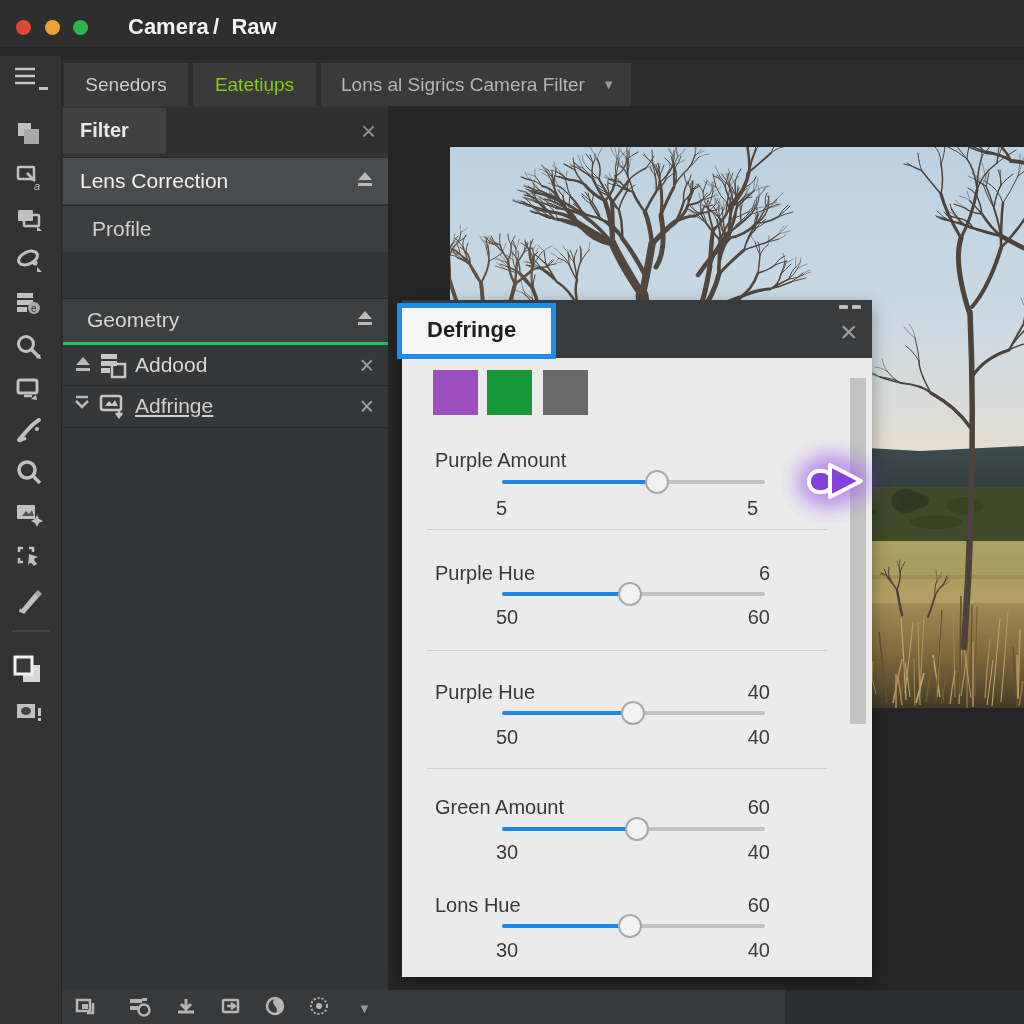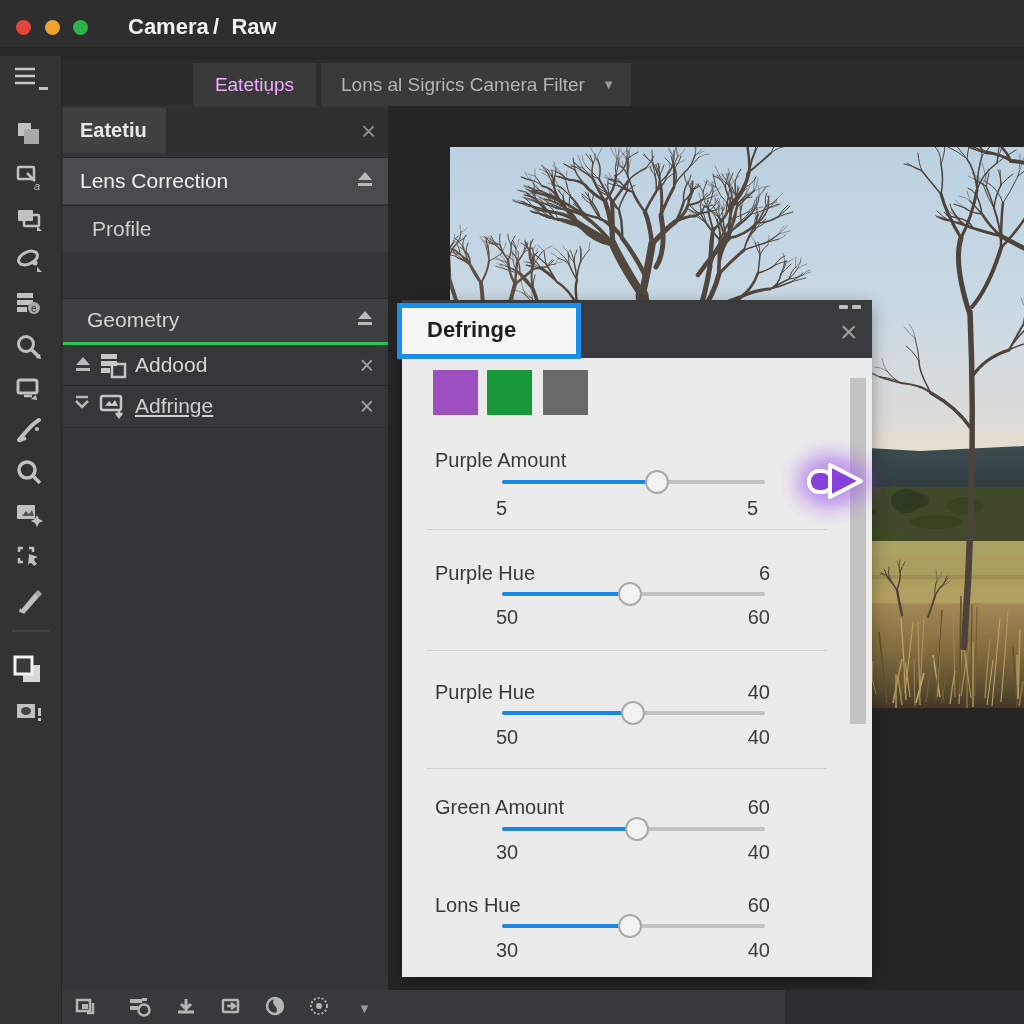--- a/index.html
+++ b/index.html
@@ -23,21 +23,22 @@
 
   <div class="abs" style="left:0;top:0;width:1024px;height:47px;background:#2e2e2e;"></div>
   <div class="abs" style="left:16px;top:20px;width:15px;height:15px;border-radius:50%;background:#e2463a;"></div>
   <div class="abs" style="left:45px;top:20px;width:15px;height:15px;border-radius:50%;background:#eda32e;"></div>
   <div class="abs" style="left:73px;top:20px;width:15px;height:15px;border-radius:50%;background:#2fb14c;"></div>
   <div class="abs" style="left:128px;top:14px;font-size:22px;font-weight:700;color:#f2f2f2;">Camera /&nbsp; Raw</div>
 
   <div class="abs" style="left:0;top:47px;width:1024px;height:13px;background:#272727;"></div>
 
   <div class="abs" style="left:62px;top:60px;width:962px;height:46px;background:#2c2c2c;"></div>
-  <div class="abs" style="left:193px;top:63px;width:123px;height:43px;background:#3a3a3b;color:#f0abfc;font-size:19px;line-height:43px;text-align:center;">Eatetiụps</div>
+  <div class="abs" style="left:64px;top:63px;width:124px;height:43px;background:#3a3a3b;color:#cccccc;font-size:19px;line-height:43px;text-align:center;">Senedors</div>
+  <div class="abs" style="left:193px;top:63px;width:123px;height:43px;background:#3a3a3b;color:#84cc16;font-size:19px;line-height:43px;text-align:center;">Eatetiụps</div>
   <div class="abs" style="left:321px;top:63px;width:310px;height:43px;background:#3a3a3b;color:#b4b4b4;font-size:19px;line-height:43px;">
     <span style="padding-left:20px;">Lons al Sigrics Camera Filter</span>
     <span style="position:absolute;right:16px;top:0;color:#9a9a9a;font-size:13px;">▼</span>
   </div>
 
   <div class="abs" style="left:0;top:56px;width:62px;height:968px;background:#333333;border-right:1px solid #252525;"></div>
   <div class="abs" style="left:13px;top:66px;width:36px;height:26px;"><svg width="36" height="26" viewBox="0 0 36 26">
         <g stroke="#c8c8c8" stroke-width="2.6">
           <path d="M2 3h20M2 10h20M2 17h20"></path>
         </g>
@@ -111,21 +112,21 @@
   <div class="abs" style="left:15px;top:700px;width:30px;height:30px;"><svg width="30" height="30" viewBox="0 0 30 30">
         <rect x="2" y="4" width="18" height="14" fill="#c0c0c0"></rect>
         <ellipse cx="11" cy="11" rx="5" ry="4" fill="#444"></ellipse>
         <rect x="23" y="8" width="3" height="8" fill="#c0c0c0"></rect>
         <rect x="23" y="18" width="3" height="3" fill="#c0c0c0"></rect>
       </svg></div>
 
   <div class="abs" style="left:62px;top:106px;width:326px;height:884px;background:#343536;"></div>
 
   <div class="abs" style="left:63px;top:108px;width:325px;height:45px;background:#2f2f30;"></div>
-  <div class="abs" style="left:63px;top:108px;width:103px;height:45px;background:#414142;color:#e8e8e8;font-size:20px;font-weight:700;line-height:45px;"><span style="padding-left:17px;">Eatetiu</span></div>
+  <div class="abs" style="left:63px;top:108px;width:103px;height:45px;background:#414142;color:#e8e8e8;font-size:20px;font-weight:700;line-height:45px;"><span style="padding-left:17px;">Filter</span></div>
   <div class="abs" style="left:361px;top:119px;width:20px;height:26px;color:#8f8f8f;font-size:26px;line-height:24px;">×</div>
 
   <div class="abs" style="left:63px;top:157px;width:325px;height:47px;background:#4a4b4c;border-top:1px solid #2a2a2a;">
     <span style="position:absolute;left:17px;top:11px;color:#efefef;font-size:21px;">Lens Correction</span>
     <span class="eject" style="position:absolute;right:13px;top:12px;"></span>
   </div>
   <div class="abs" style="left:63px;top:205px;width:325px;height:47px;background:#3c3d3e;border-top:1px solid #2a2a2a;">
     <span style="position:absolute;left:29px;top:11px;color:#cfcfcf;font-size:21px;">Profile</span>
   </div>
   <div class="abs" style="left:63px;top:298px;width:325px;height:44px;background:#3e3f40;border-top:1px solid #2a2a2a;">
@@ -484,21 +485,21 @@
     <div class="abs" style="left:322px;top:541px;width:46px;text-align:right;font-size:20px;color:#3c3c3c;">40</div>
     <div class="abs" style="left:33px;top:594px;font-size:20px;color:#383838;">Lons Hue</div>
     <div class="abs" style="left:298px;top:594px;width:70px;text-align:right;font-size:20px;color:#383838;">60</div>
     <div class="abs" style="left:100px;top:624px;width:263px;height:4px;background:#c2c2c2;border-radius:2px;"></div>
     <div class="abs" style="left:100px;top:624px;width:128px;height:4px;background:#1a86e6;border-radius:2px;"></div>
     <div class="abs" style="left:216px;top:614px;width:24px;height:24px;border-radius:50%;background:#f2f2f2;border:2px solid #a9a9a9;"></div>
     <div class="abs" style="left:94px;top:639px;width:30px;font-size:20px;color:#3c3c3c;">30</div>
     <div class="abs" style="left:322px;top:639px;width:46px;text-align:right;font-size:20px;color:#3c3c3c;">40</div>
   </div>
 
-  <div class="abs" style="left:397px;top:303px;width:184px;height:56px;background:#f6f6f6;border:5px solid #1b8ef0;">
+  <div class="abs" style="left:397px;top:303px;width:159px;height:56px;background:#f6f6f6;border:5px solid #1b8ef0;">
     <span style="position:absolute;left:25px;top:9px;color:#1f1f1f;font-size:22px;font-weight:700;">Defringe</span>
   </div>
 
   <div class="abs" style="left:770px;top:418px;width:130px;height:125px;pointer-events:none;">
     <svg width="130" height="125" viewBox="0 0 130 125">
       <defs>
         <filter id="pglow" x="-80%" y="-80%" width="260%" height="260%">
           <feGaussianBlur stdDeviation="12" result="b"></feGaussianBlur>
           <feMerge>
               <feMergeNode in="b"></feMergeNode>

